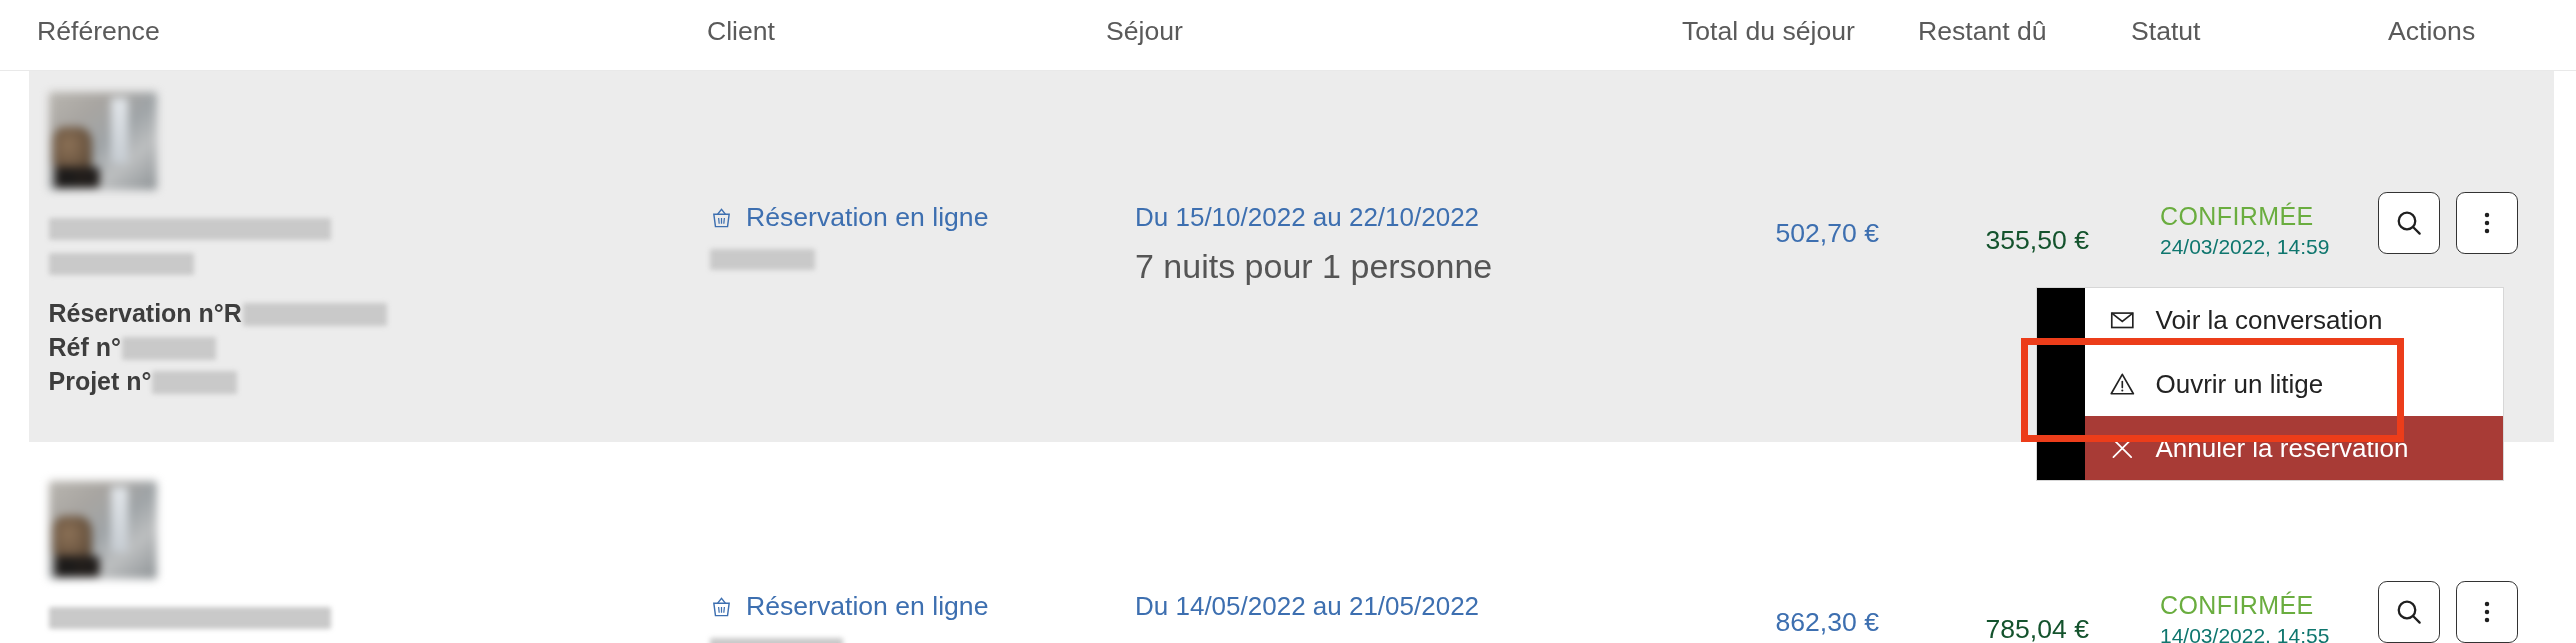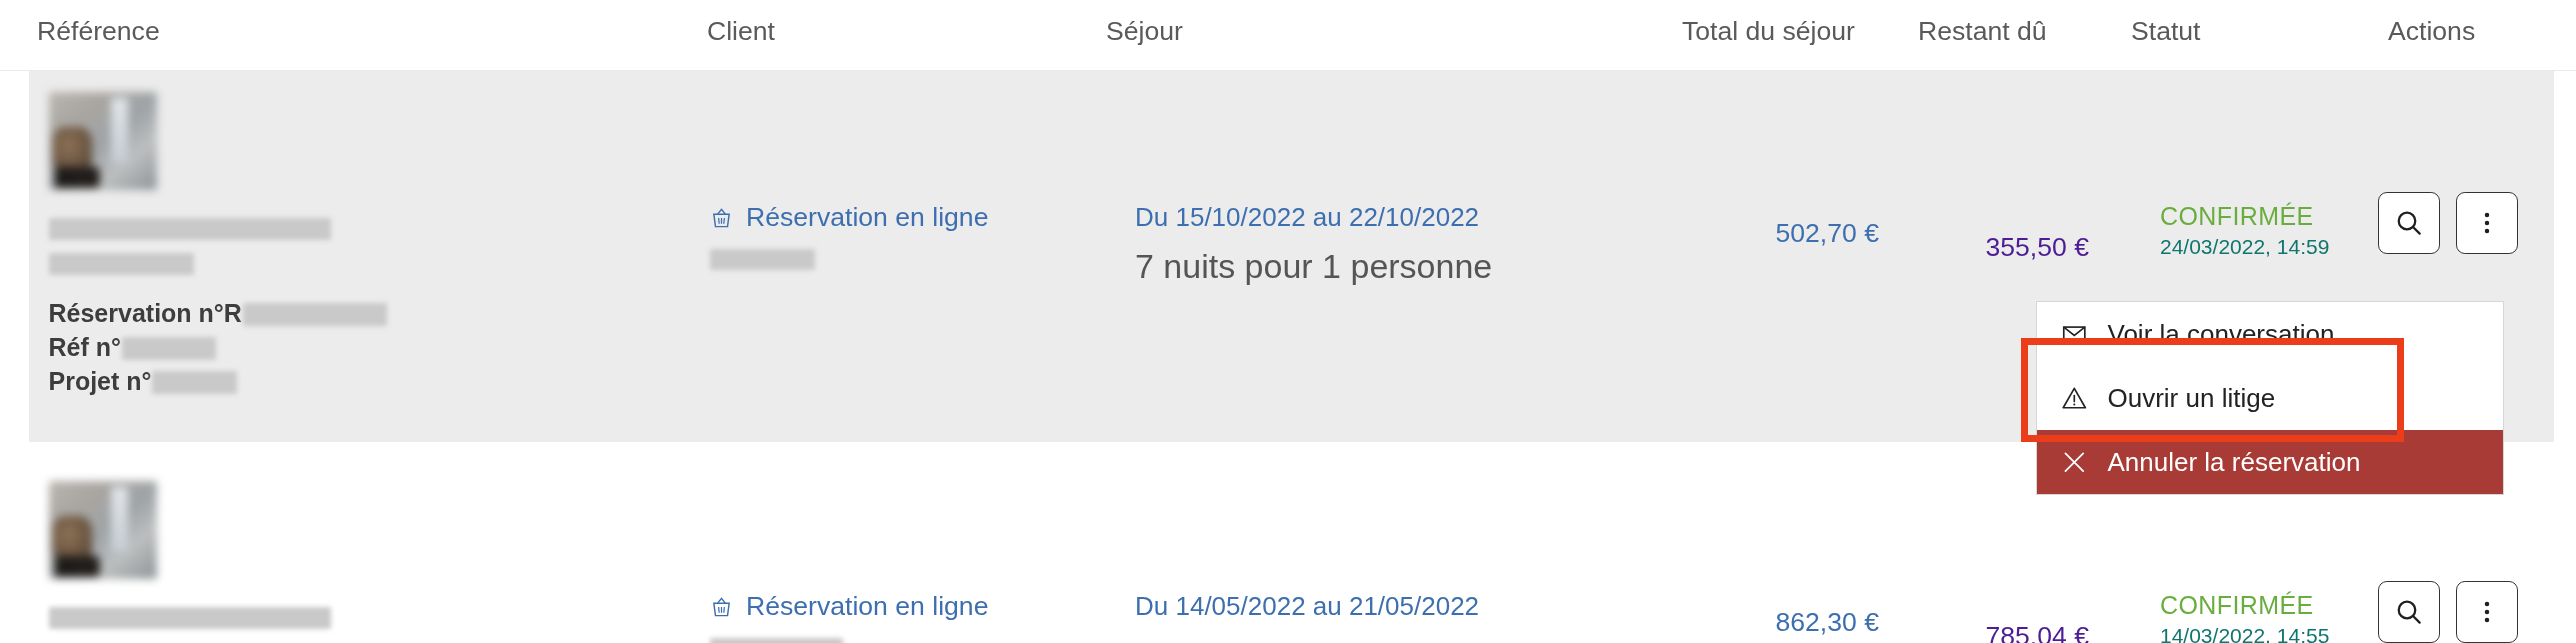--- a/index.html
+++ b/index.html
@@ -159,21 +159,21 @@
   }
 
   
   .money {
     position: absolute;
     font-size: 26.6px;
     white-space: nowrap;
     text-align: right;
   }
   .money-total  { left: 1682px; top: 147px; width: 168px; color: #3d6fb0; }
-  .money-restant{ left: 1918px; top: 161px; width: 142px; color: #4c1d95; }
+  .money-restant{ left: 1918px; top: 154px; width: 142px; color: #14532d; }
 
   
   .statut-cell {
     position: absolute;
     left: 2131px;
     top: 131px;
     width: 204px;
   }
   .statut-label {
     font-size: 25px;
@@ -206,25 +206,26 @@
     align-items: center;
     justify-content: center;
     cursor: pointer;
   }
   .icon-btn svg { display: block; }
 
   
   .dropdown {
     position: absolute;
     left: 2036px;
-    top: 301px;
+    top: 287px;
     width: 468px;
-    background: #14b8a6;
+    background: #000000;
     border: 1.8px solid #d7d7d7;
     z-index: 40;
+    padding-left: 48px;
   }
   .menu-item {
     height: 64px;
     display: flex;
     align-items: center;
     padding-left: 23px;
     gap: 19.5px;
     font-size: 26px;
     color: #222222;
     background: #ffffff;

